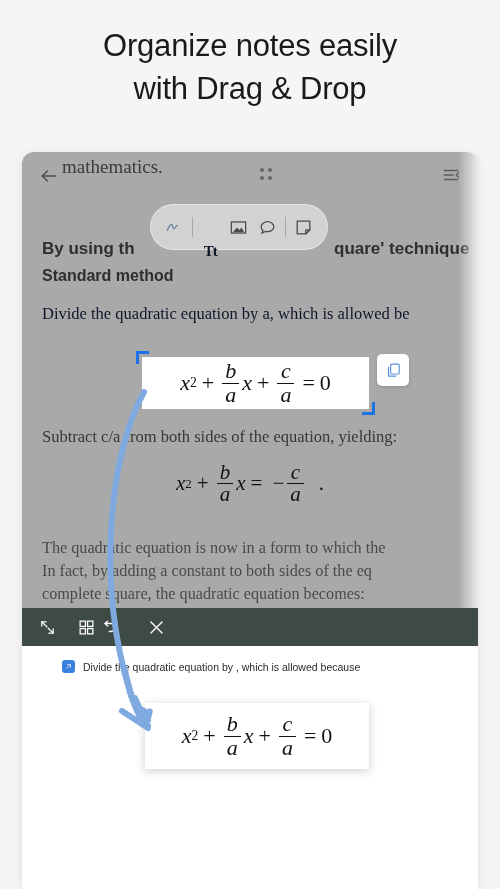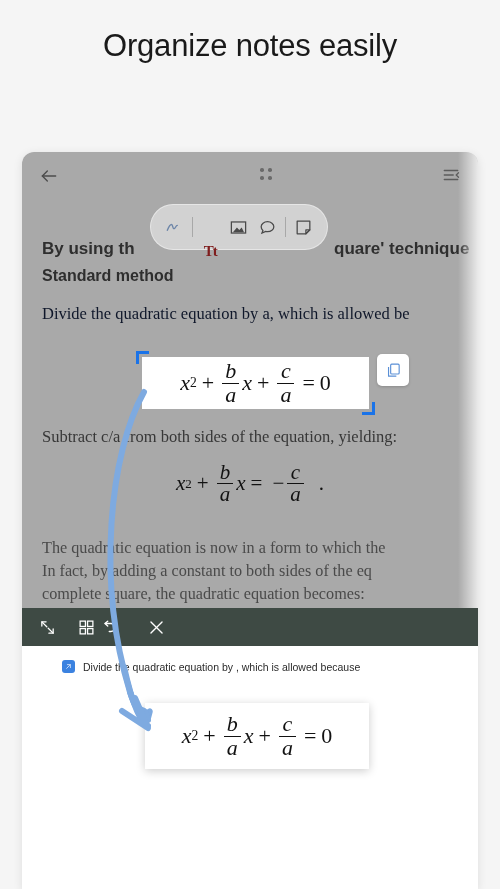--- a/index.html
+++ b/index.html
@@ -76,21 +76,21 @@
     background:rgba(236,236,236,0.62);
     border:1px solid rgba(255,255,255,0.45);
     border-radius:23px;
     display:flex; align-items:center; justify-content:space-between;
     padding:0 12px;
     backdrop-filter:blur(2px);
   }
   .ft-btn { width:22px; height:22px; display:flex; align-items:center; justify-content:center; color:#4a4a4a; }
   .ft-btn.pen { color:#6e86a8; }
   .ft-sep { width:1px; height:20px; background:rgba(90,90,90,0.35); }
-  .ft-tt { font-family:"Liberation Serif", serif; font-size:15px; font-weight:600; color:#7f1d1d; letter-spacing:-1px;margin-top:48px;}
+  .ft-tt { font-family:"Liberation Serif", serif; font-size:15px; font-weight:600; color:#0f172a; letter-spacing:-1px;margin-top:48px;}
 
   .doc-h2 {
     position:absolute; left:20px; top:115px;
     font-size:16px; font-weight:700; color:#2e2e2e;
   }
   .doc-p1 {
     position:absolute; left:20px; top:152px;
     font-family:"Liberation Serif", serif;
     font-size:16.5px; color:#0f172a; white-space:nowrap;
   }
@@ -169,33 +169,35 @@
   
   .arrow-svg { position:absolute; left:0; top:0; width:456px; height:737px; pointer-events:none; }
 </style>
 </head>
 <body>
 
 <div id="app">
 
   <div class="headline">
     <span>Organize notes easily</span>
+    <span>with Drag &amp; Drop</span>
   </div>
 
   <div class="device">
 
     <div class="doc">
 
       <div class="doc-head">
         <span class="back-arrow">
           <svg viewBox="0 0 24 24" width="22" height="20" fill="none" stroke="currentColor" stroke-width="1.6" stroke-linecap="round" stroke-linejoin="round">
             <path d="M20 12H4"></path>
               <path d="M10 6l-6 6 6 6"></path>
           </svg>
         </span>
+        <span class="doc-scroll-title">mathematics.</span>
         <span class="drag-dots">
           <i></i>
             <i></i>
             <i></i>
             <i></i>
         </span>
         <span class="menu-icon">
           <svg viewBox="0 0 24 24" width="22" height="18" fill="none" stroke="currentColor" stroke-width="1.7" stroke-linecap="round">
             <path d="M3 6h18"></path>
               <path d="M3 12h12"></path>

